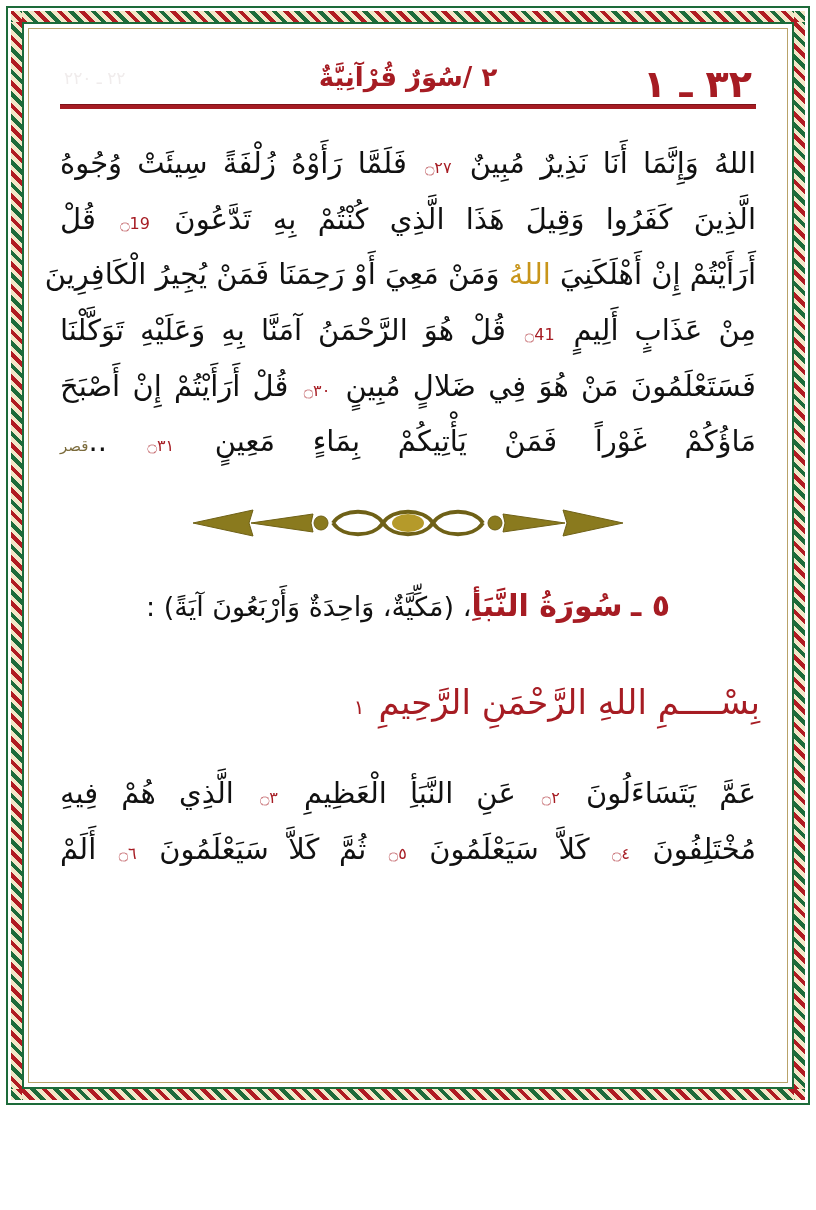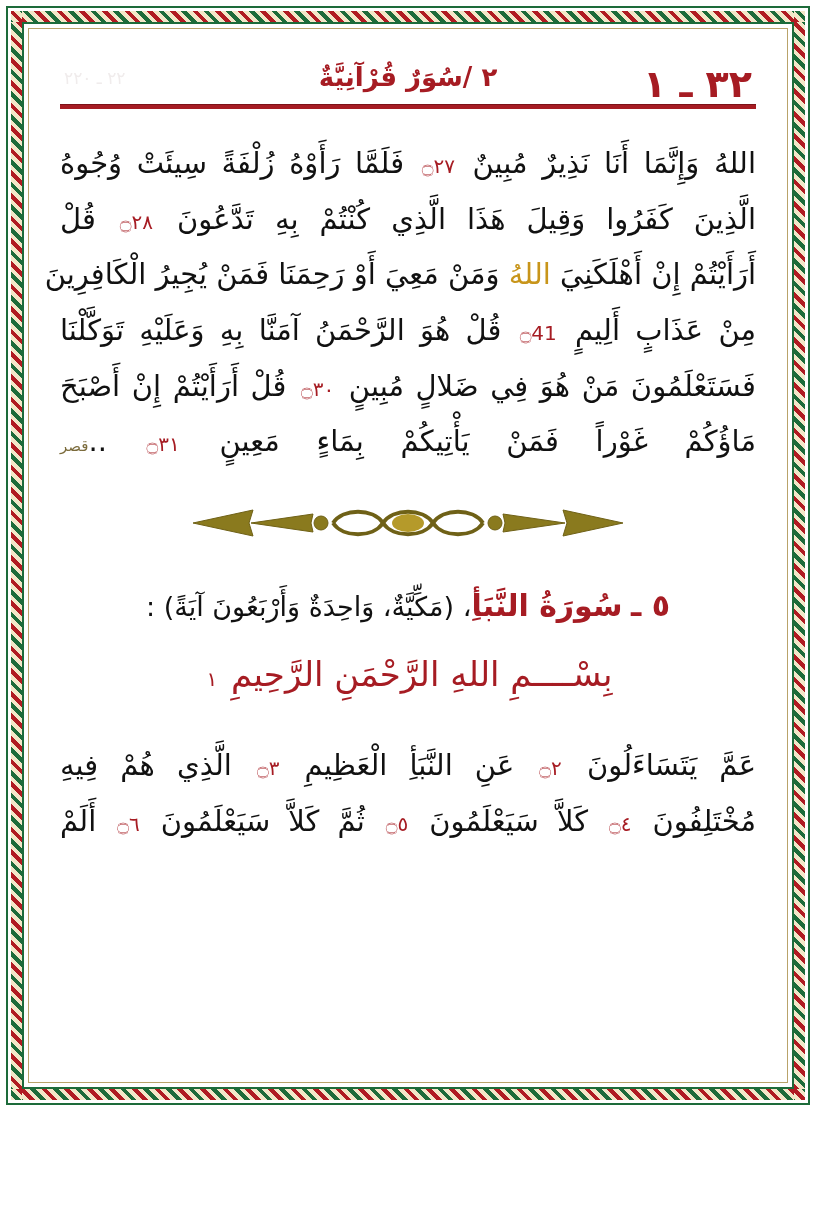--- a/index.html
+++ b/index.html
@@ -131,21 +131,21 @@
     color: #111111;
     font-family: "DejaVu Sans", sans-serif;
     white-space: nowrap;
     margin: 0 4px;
   }
   .lafz-jalalah {
     color: #c8951a;
   }
   .ayah-num {
     color: #a61c23;
-    font-size: 20px;
+    font-size: 16px;
     padding: 0 3px;
   }
   .tiny-note {
     font-size: 15px;
     color: #7a6a3a;
   }
 
   
   .divider {
     margin: 30px auto 6px auto;
@@ -169,22 +169,22 @@
     font-size: 30px;
   }
   .surah-heading .surah-index {
     color: #a61c23;
     font-weight: bold;
     font-size: 30px;
   }
 
   
   .basmala {
-    margin-top: 24px;
-    text-align: center;
+    margin-top: 52px;
+    text-align: right;
     color: #a61c23;
     font-size: 34px;
     letter-spacing: -1px;
   }
   .basmala .ayah-num { font-size: 20px; }
 
   
   .closing-block {
     margin-top: 44px;
   }
@@ -203,21 +203,21 @@
 
     <div class="header">
       <div class="header-pages">٢٢ ـ ٢٢٠</div>
       <div class="header-title">٢ /سُوَرٌ قُرْآنِيَّةٌ</div>
       <div class="header-juz">٣٢ ـ ١</div>
       <div class="header-rule"></div>
     </div>
 
     <div class="ayah-block">
       <div class="ayah-line"><span>اللهُ</span><span> وَإِنَّمَا أَنَا نَذِيرٌ مُبِينٌ </span><span class="ayah-num">۝٢٧</span><span> فَلَمَّا رَأَوْهُ زُلْفَةً سِيئَتْ وُجُوهُ</span></div>
-      <div class="ayah-line"><span>الَّذِينَ كَفَرُوا وَقِيلَ هَذَا الَّذِي كُنْتُمْ بِهِ تَدَّعُونَ </span><span class="ayah-num">۝٢٨</span><span> قُلْ</span></div>
+      <div class="ayah-line"><span>الَّذِينَ كَفَرُوا وَقِيلَ هَذَا الَّذِي كُنْتُمْ بِهِ تَدَّعُونَ </span><span class="ayah-num">۝19</span><span> قُلْ</span></div>
       <div class="ayah-line"><span>أَرَأَيْتُمْ إِنْ أَهْلَكَنِيَ </span><span class="lafz-jalalah">اللهُ</span><span> وَمَنْ مَعِيَ أَوْ رَحِمَنَا فَمَنْ يُجِيرُ الْكَافِرِينَ</span></div>
       <div class="ayah-line"><span>مِنْ عَذَابٍ أَلِيمٍ </span><span class="ayah-num">۝41</span><span> قُلْ هُوَ الرَّحْمَنُ آمَنَّا بِهِ وَعَلَيْهِ تَوَكَّلْنَا</span></div>
       <div class="ayah-line"><span>فَسَتَعْلَمُونَ مَنْ هُوَ فِي ضَلالٍ مُبِينٍ </span><span class="ayah-num">۝٣٠</span><span> قُلْ أَرَأَيْتُمْ إِنْ أَصْبَحَ</span></div>
       <div class="ayah-line">
         
       <span>مَاؤُكُمْ غَوْراً فَمَنْ يَأْتِيكُمْ بِمَاءٍ مَعِينٍ </span><span class="ayah-num">۝٣١</span><span> ..</span><span class="tiny-note">قصر</span></div>
     </div>
 
     <div class="divider">
       <svg width="430" height="46" viewBox="0 0 430 46" xmlns="http://www.w3.org/2000/svg">

